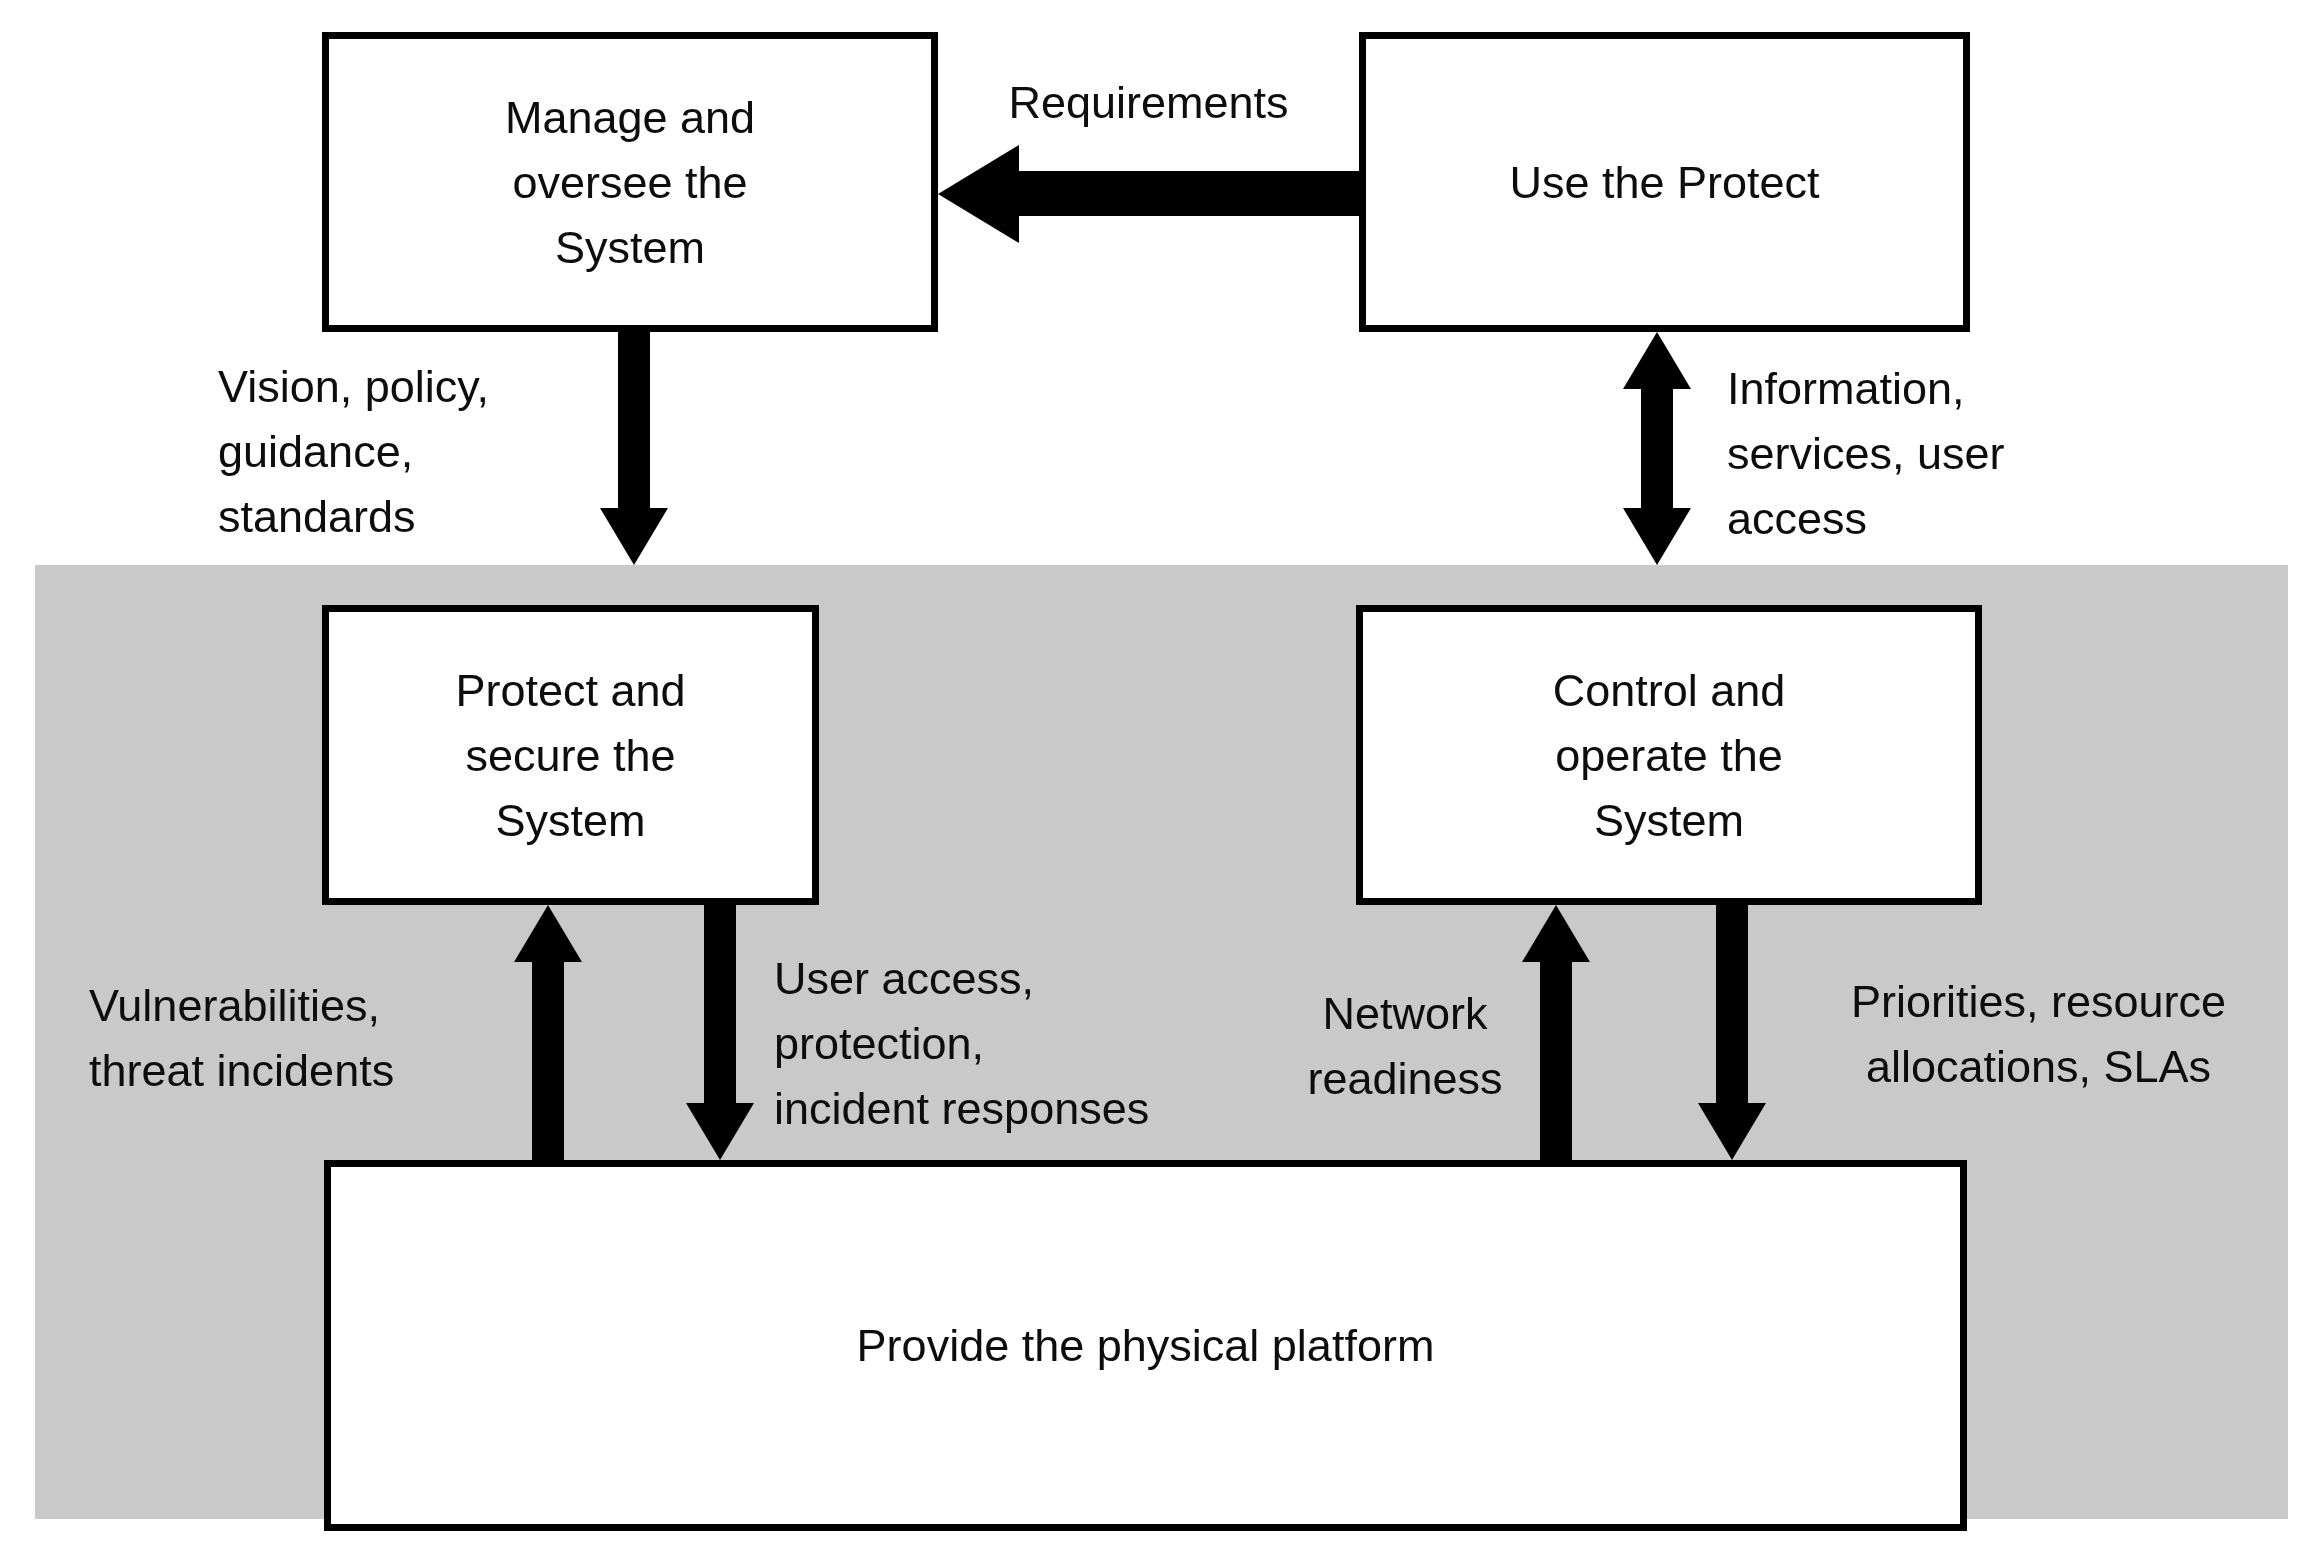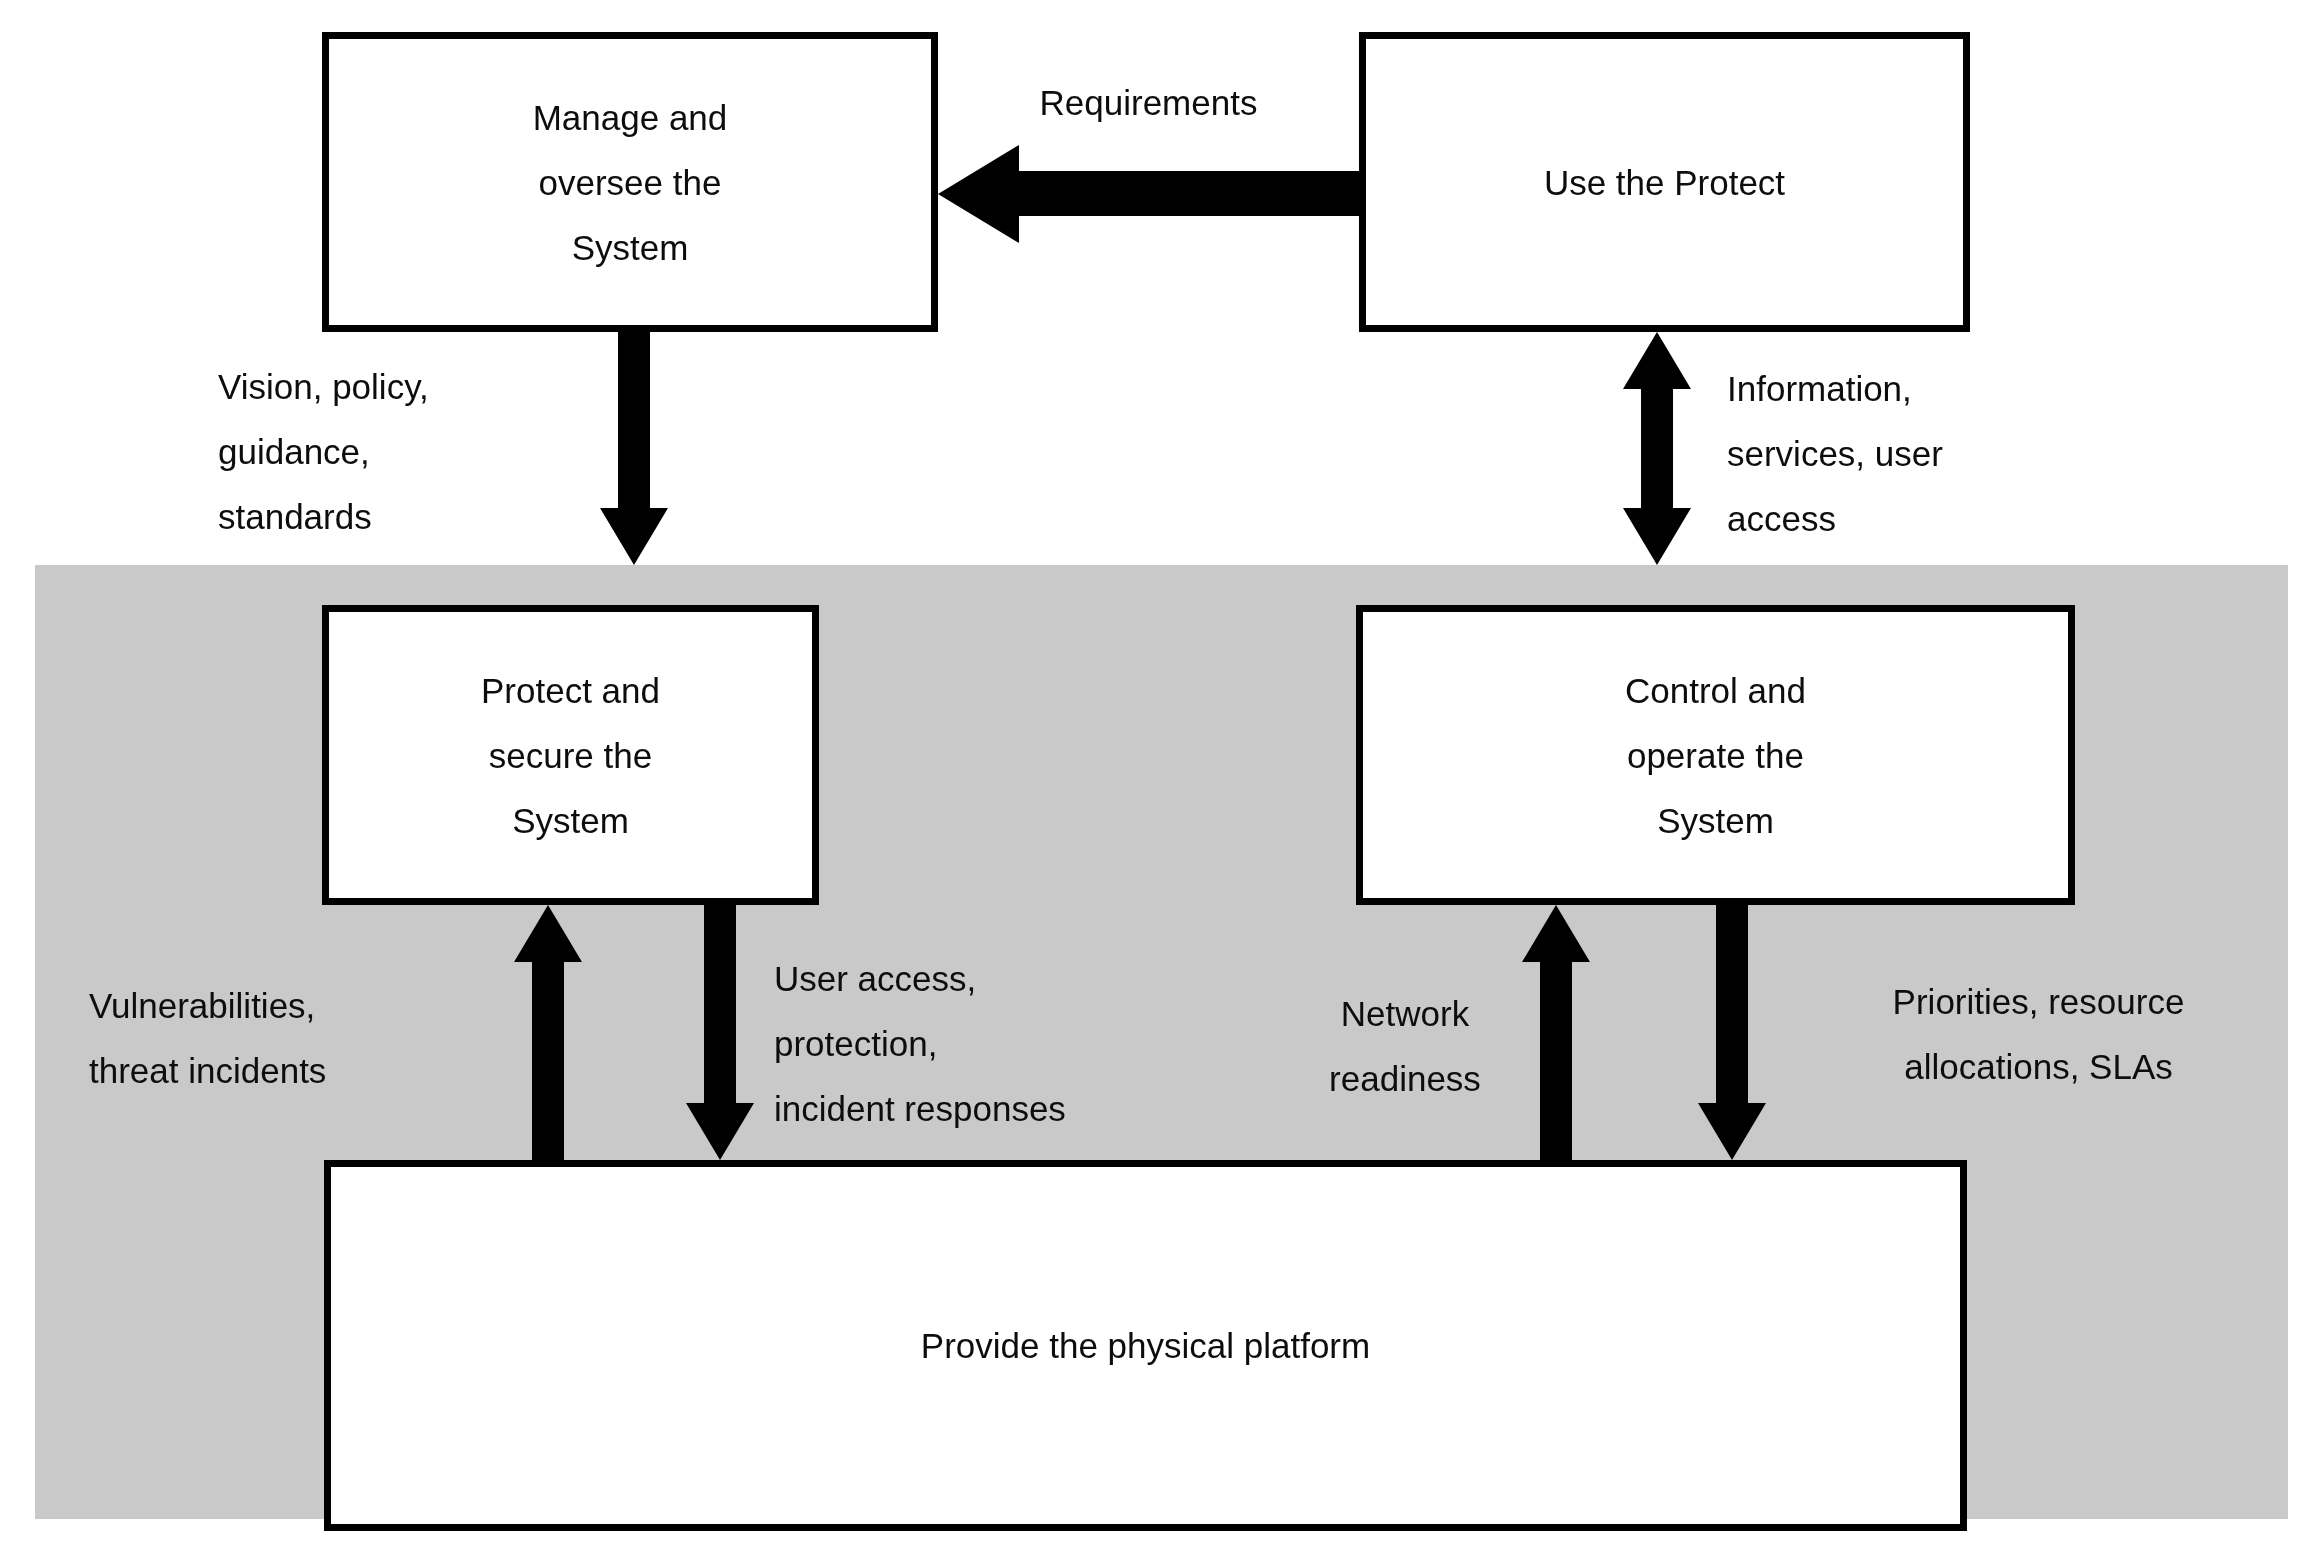--- a/index.html
+++ b/index.html
@@ -28,28 +28,28 @@
     position: absolute;
     background: #ffffff;
     border: 7.6px solid #000000;
     box-sizing: border-box;
     display: flex;
     align-items: center;
     justify-content: center;
     text-align: center;
   }
   .box-label, .flow-label {
-    font-size: 35px;
+    font-size: 45px;
     line-height: 65px;
     white-space: pre-line;
   }
   .box-manage  { left: 322px;  top: 32px;   width: 616px; height: 300px; }
   .box-use     { left: 1359px; top: 32px;   width: 611px; height: 300px; }
   .box-protect { left: 322px;  top: 605px; width: 497px; height: 300px; }
-  .box-control { left: 1356px; top: 605px; width: 719px; height: 300px; }
+  .box-control { left: 1356px; top: 605px; width: 626px; height: 300px; }
   .box-platform{ left: 324px;  top: 1160px; width: 1643px; height: 371px; }
 
   .flow-label {
     position: absolute;
   }
   .lbl-requirements { left: 973px; top: 70px;  width: 351px;  text-align: center; }
   .lbl-vision       { left: 218px;  top: 354px;  width: 340px;  }
   .lbl-information  { left: 1727px; top: 356px;  width: 389px;  text-align: left; }
   .lbl-vulnerabilities { left: 89px;  top: 973px; width: 405px; text-align: left; }
   .lbl-user-access  { left: 774px; top: 946px; width: 443px;  text-align: left; }

